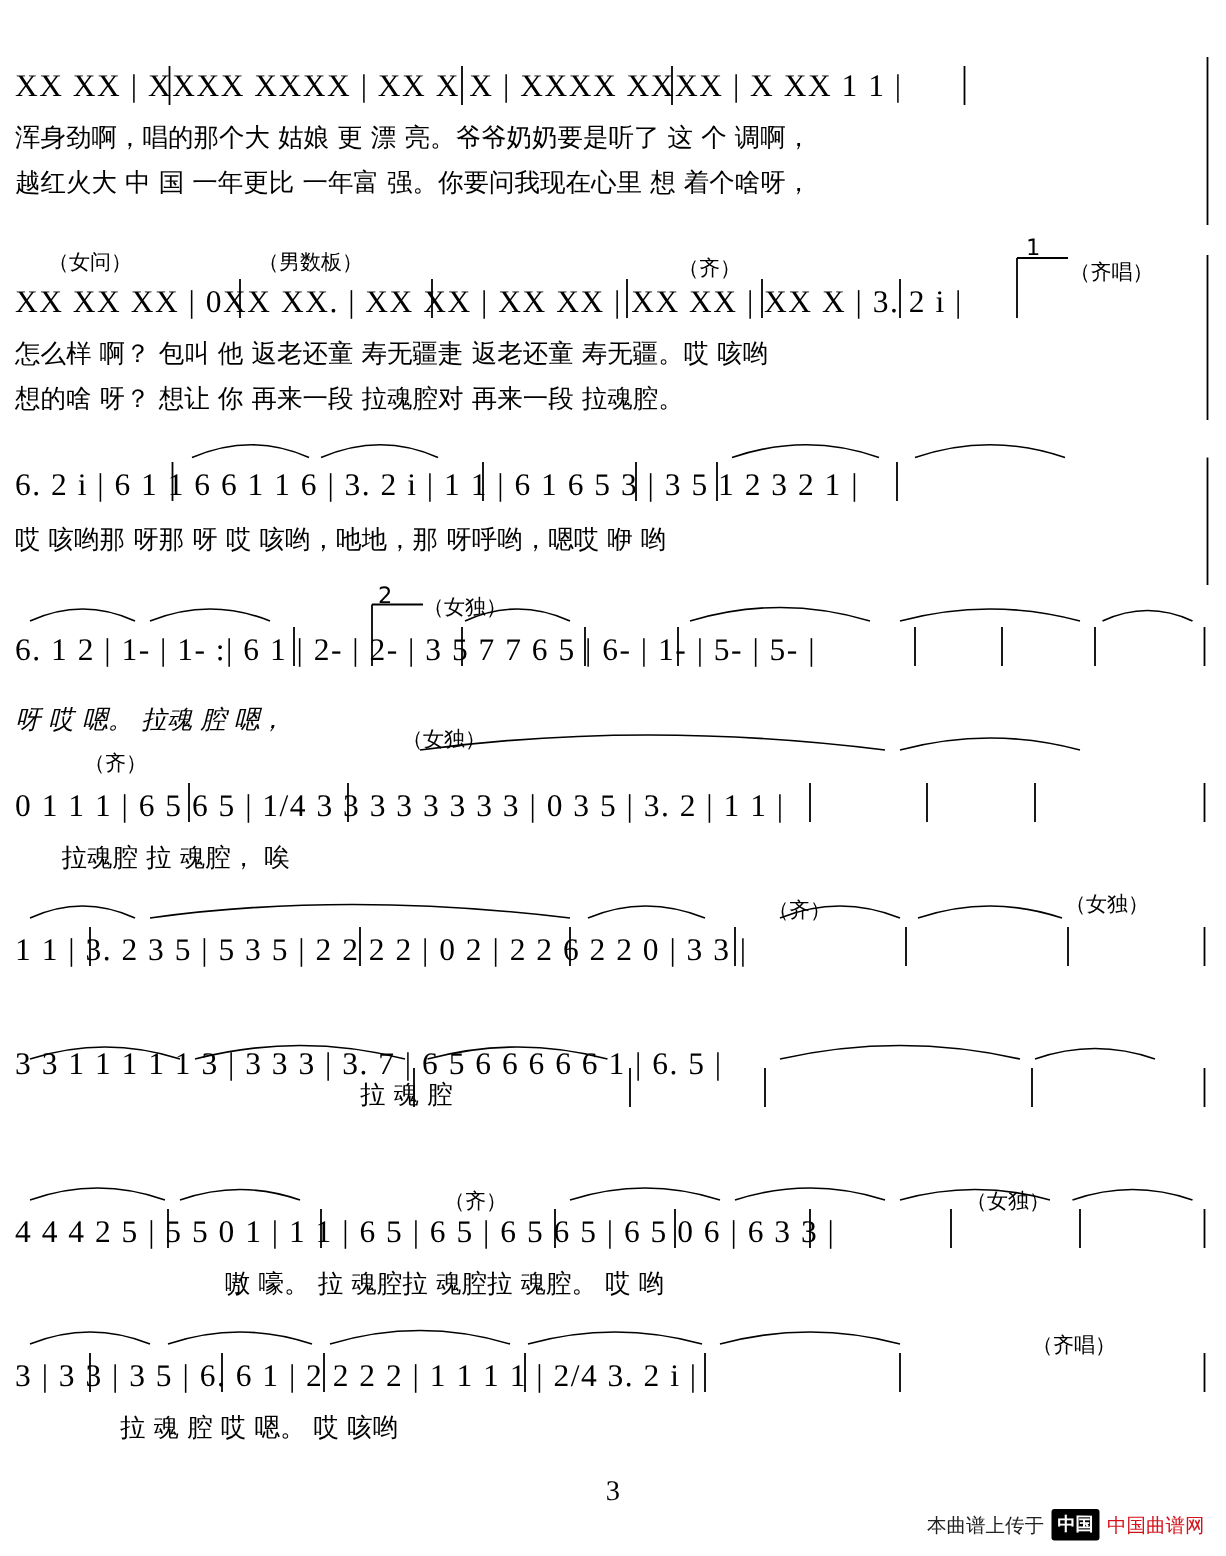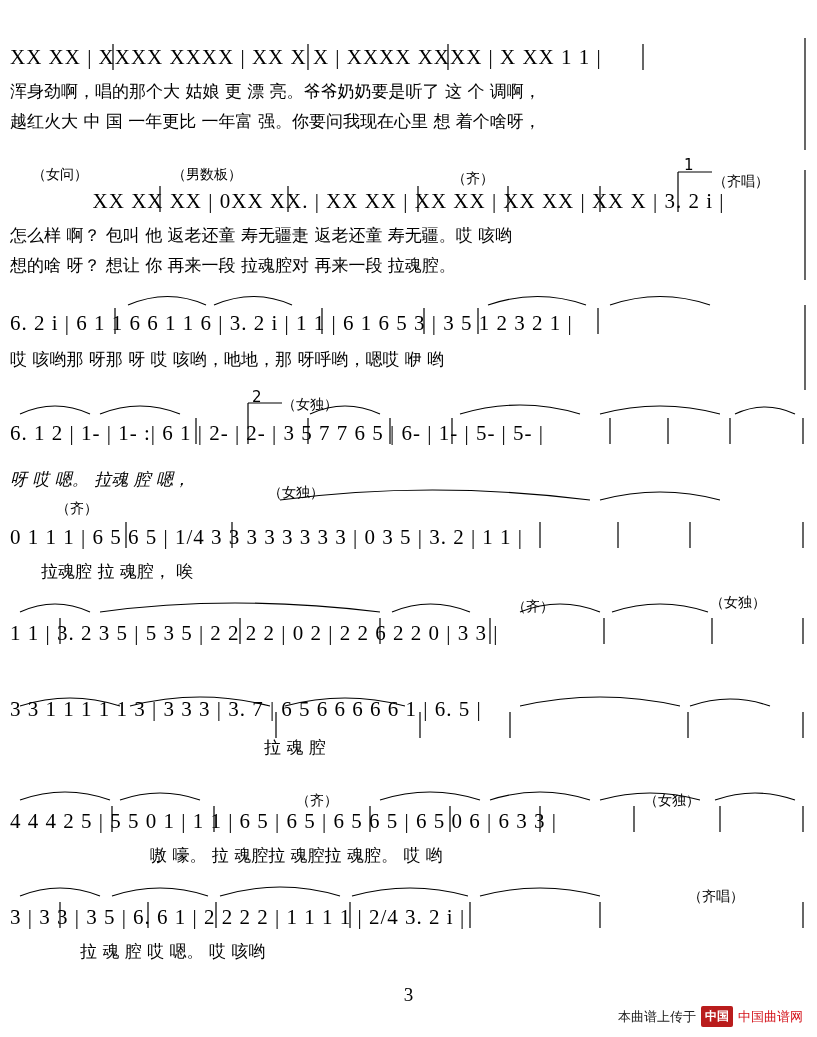--- a/index.html
+++ b/index.html
@@ -30,21 +30,21 @@
   .pagenum{
     position:absolute;left:0;right:0;text-align:center;
     font-family:"Liberation Serif",serif;font-size:19px;
   }
   .credit{
     position:absolute;right:14px;bottom:10px;
     font-family:"DejaVu Sans",sans-serif;font-size:13px;color:#222;
     display:flex;align-items:center;gap:5px;
   }
   .credit .logo{
-    display:inline-block;background:#b91c1c;color:#fff;font-size:12px;
+    display:inline-block;background:#000000;color:#fff;font-size:12px;
     padding:2px 4px;border-radius:2px;font-weight:bold;
   }
   .credit .site{color:#d4121a;font-weight:normal;}
   svg.curves{position:absolute;left:0;top:0;pointer-events:none;}
 </style>
 </head>
 <body>
 
 <div class="sheet">
 
@@ -171,21 +171,21 @@
     <line x1="600" y1="902" x2="600" y2="928" stroke="#000" stroke-width="1.2"></line>
     <line x1="803" y1="902" x2="803" y2="928" stroke="#000" stroke-width="1.2"></line>
   </svg>
 
   <div class="tag" style="left:32px;top:166px;">（女问）</div>
   <div class="tag" style="left:172px;top:166px;">（男数板）</div>
   <div class="tag" style="left:452px;top:170px;">（齐）</div>
   <div class="tag" style="left:684px;top:156px;font-size:15px;">1</div>
   <div class="tag" style="left:713px;top:173px;">（齐唱）</div>
 
-  <div class="sysline" style="top:184px;height:30px;justify-content:center;">
+  <div class="sysline" style="top:184px;height:30px;">
     <div class="numrow">XX XX  XX | 0XX XX. | XX XX | XX XX | XX XX | XX X | 3. 2 i |</div>
   </div>
   <div class="lyricrow" style="position:absolute;left:10px;top:254px;">想的啥 呀？ 想让 你 再来一段 拉魂腔对 再来一段 拉魂腔。</div>
   <div class="lyricrow" style="position:absolute;left:10px;top:224px;">怎么样 啊？ 包叫 他 返老还童 寿无疆疌 返老还童 寿无疆。哎 咳哟</div>
 
   <div class="sysline" style="top:306px;height:30px;">
     <div class="numrow">6. 2 i | 6 1 1 6 6 1 1 6 | 3. 2 i | 1 1 | 6 1 6 5 3 | 3 5 1 2 3 2 1 |</div>
   </div>
   <div class="lyricrow" style="position:absolute;left:10px;top:348px;">哎 咳哟那 呀那 呀 哎 咳哟，吔地，那 呀呼哟，嗯哎 咿 哟</div>
 
@@ -205,21 +205,21 @@
 
   <div class="tag" style="left:512px;top:598px;">（齐）</div>
   <div class="tag" style="left:710px;top:594px;">（女独）</div>
   <div class="sysline" style="top:616px;height:30px;">
     <div class="numrow">1 1 | 3. 2 3 5 | 5 3 5 | 2 2 2 2 | 0 2 | 2 2 6 2 2 0 | 3 3 |</div>
   </div>
 
   <div class="sysline" style="top:692px;height:30px;">
     <div class="numrow">3 3 1 1 1 1 1 3 | 3 3 3 | 3. 7 | 6 5 6 6 6 6 6 1 | 6. 5 |</div>
   </div>
-  <div class="lyricrow" style="position:absolute;left:240px;top:736px;margin-left:24px;">拉 魂 腔</div>
+  <div class="lyricrow" style="position:absolute;left:240px;top:718px;">拉 魂 腔</div>
 
   <div class="tag" style="left:296px;top:792px;">（齐）</div>
   <div class="tag" style="left:644px;top:792px;">（女独）</div>
   <div class="sysline" style="top:804px;height:30px;">
     <div class="numrow">4 4 4 2 5 | 5 5 0 1 | 1 1 | 6 5 | 6 5 | 6 5 6 5 | 6 5 0 6 | 6 3 3 |</div>
   </div>
   <div class="lyricrow" style="position:absolute;left:150px;top:844px;">嗷 嚎。 拉 魂腔拉 魂腔拉 魂腔。 哎 哟</div>
 
   <div class="tag" style="left:688px;top:888px;">（齐唱）</div>
   <div class="sysline" style="top:900px;height:30px;">

